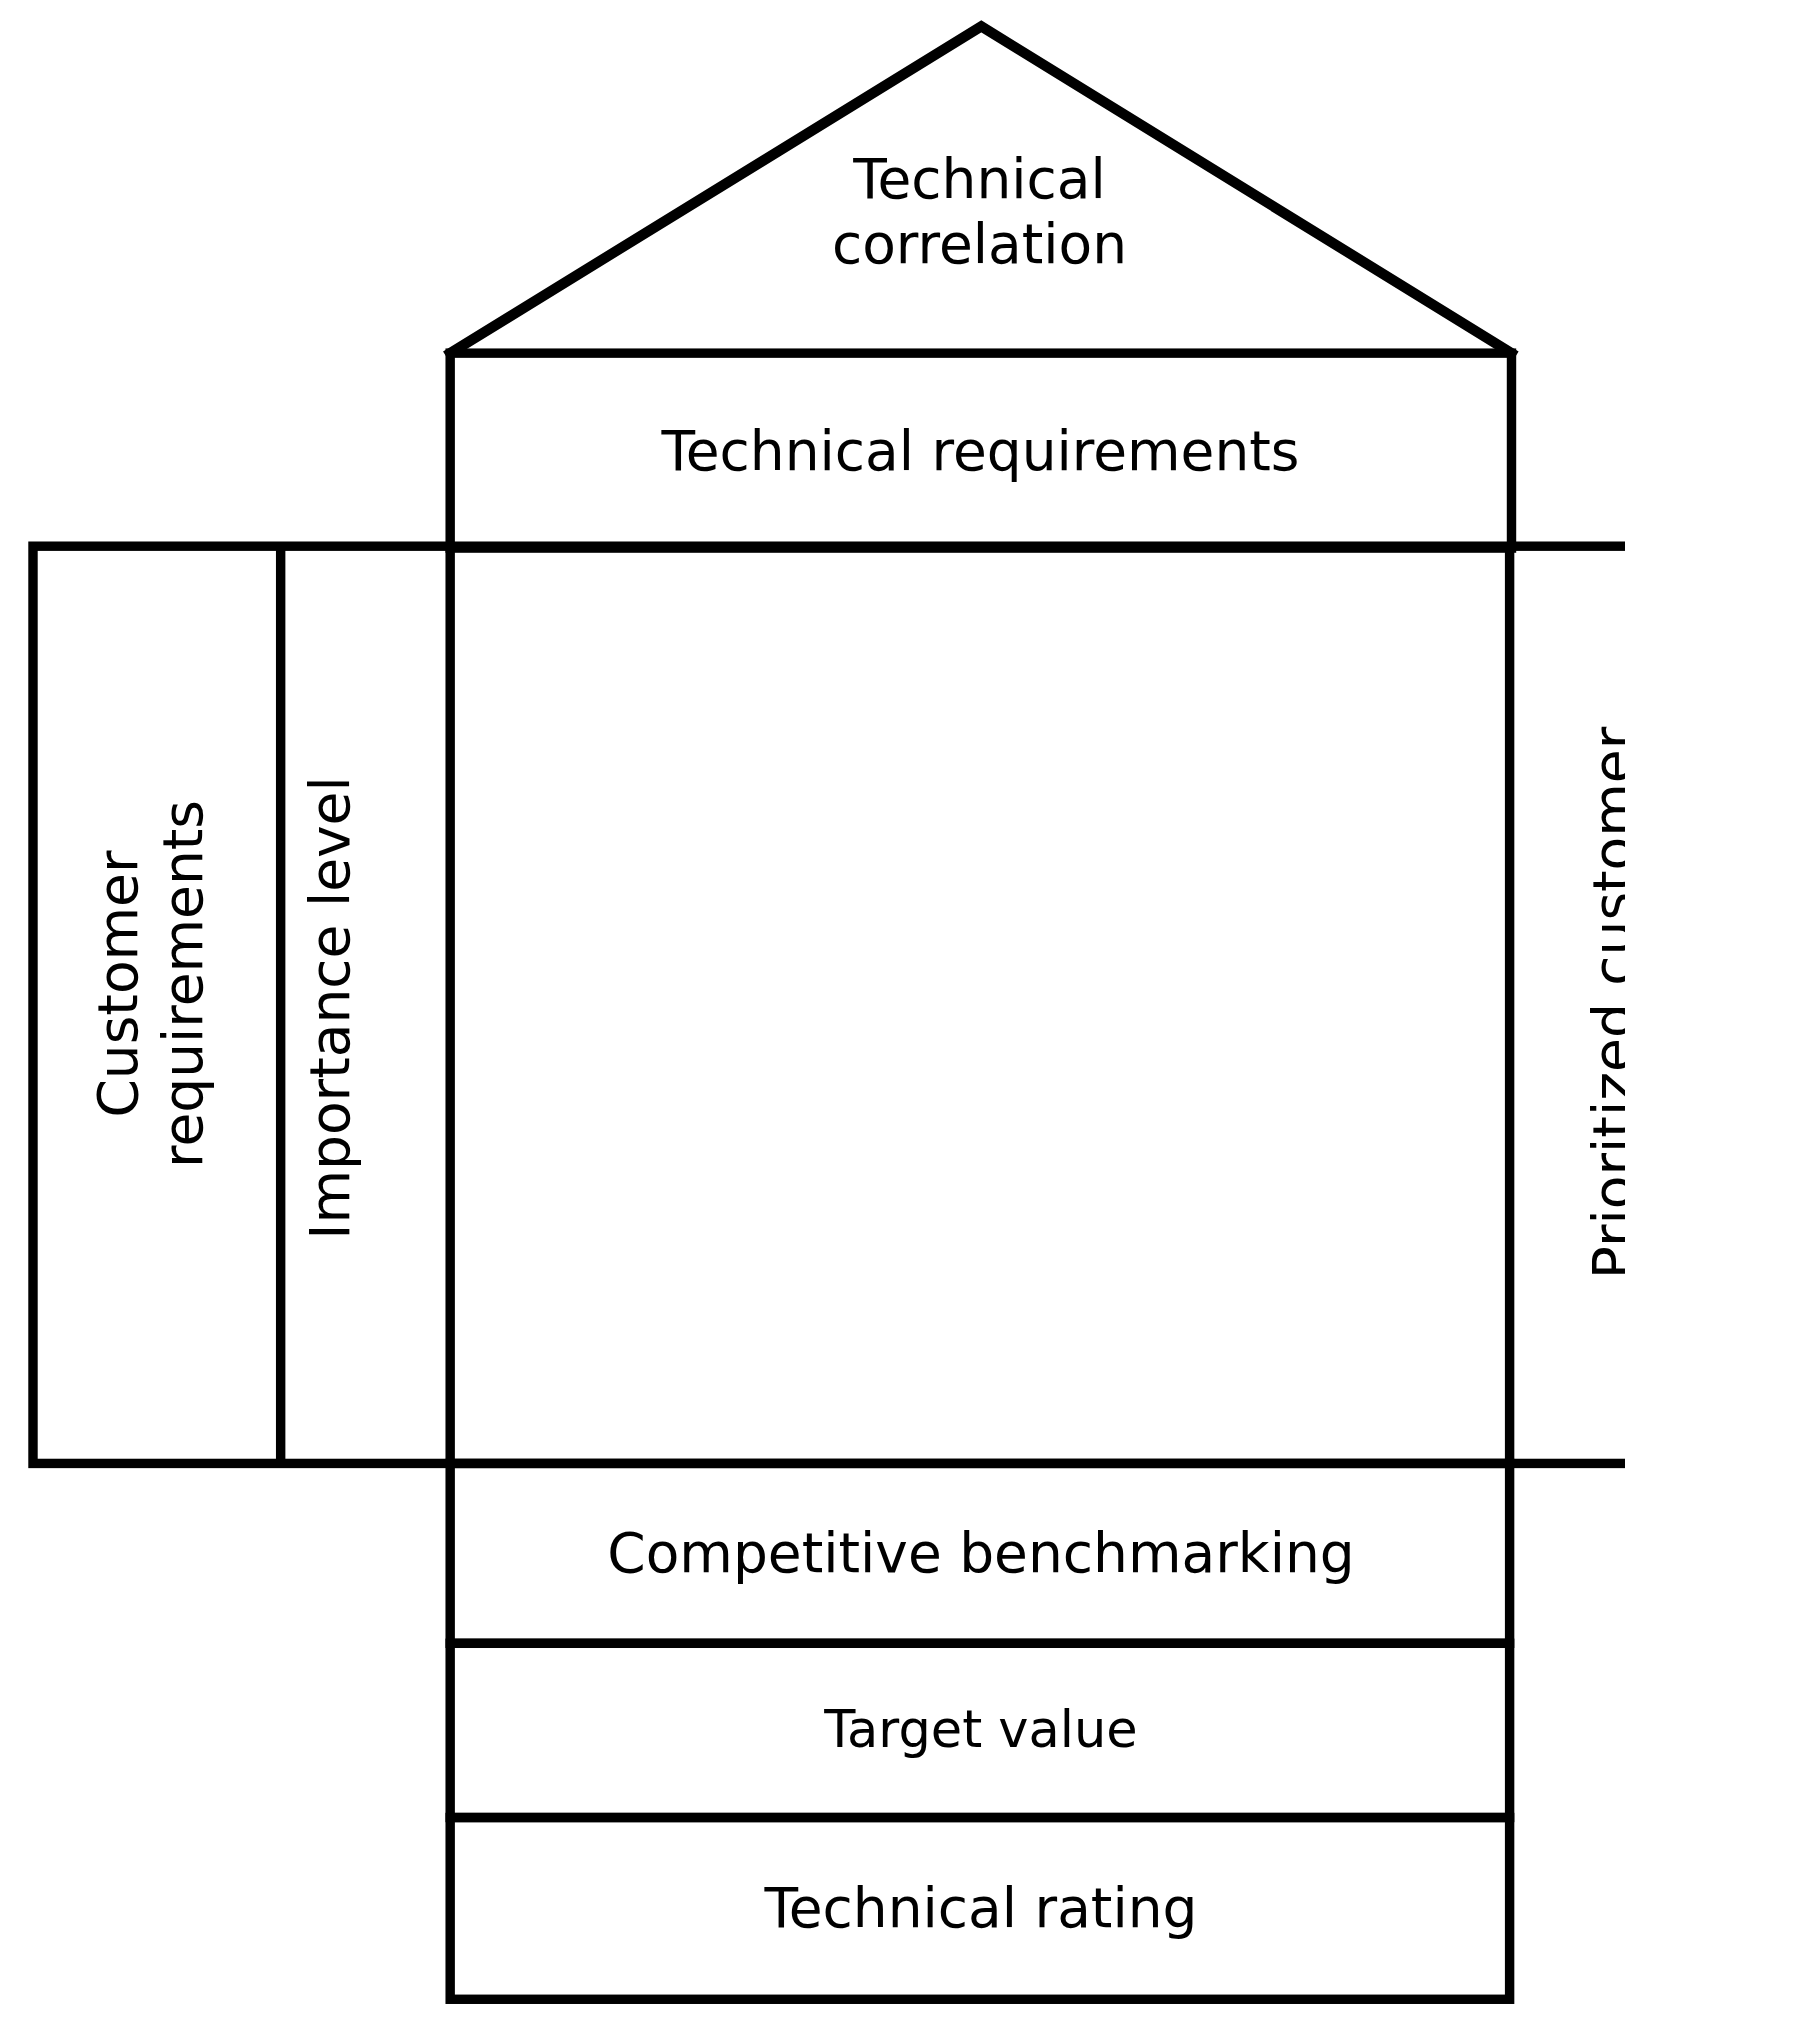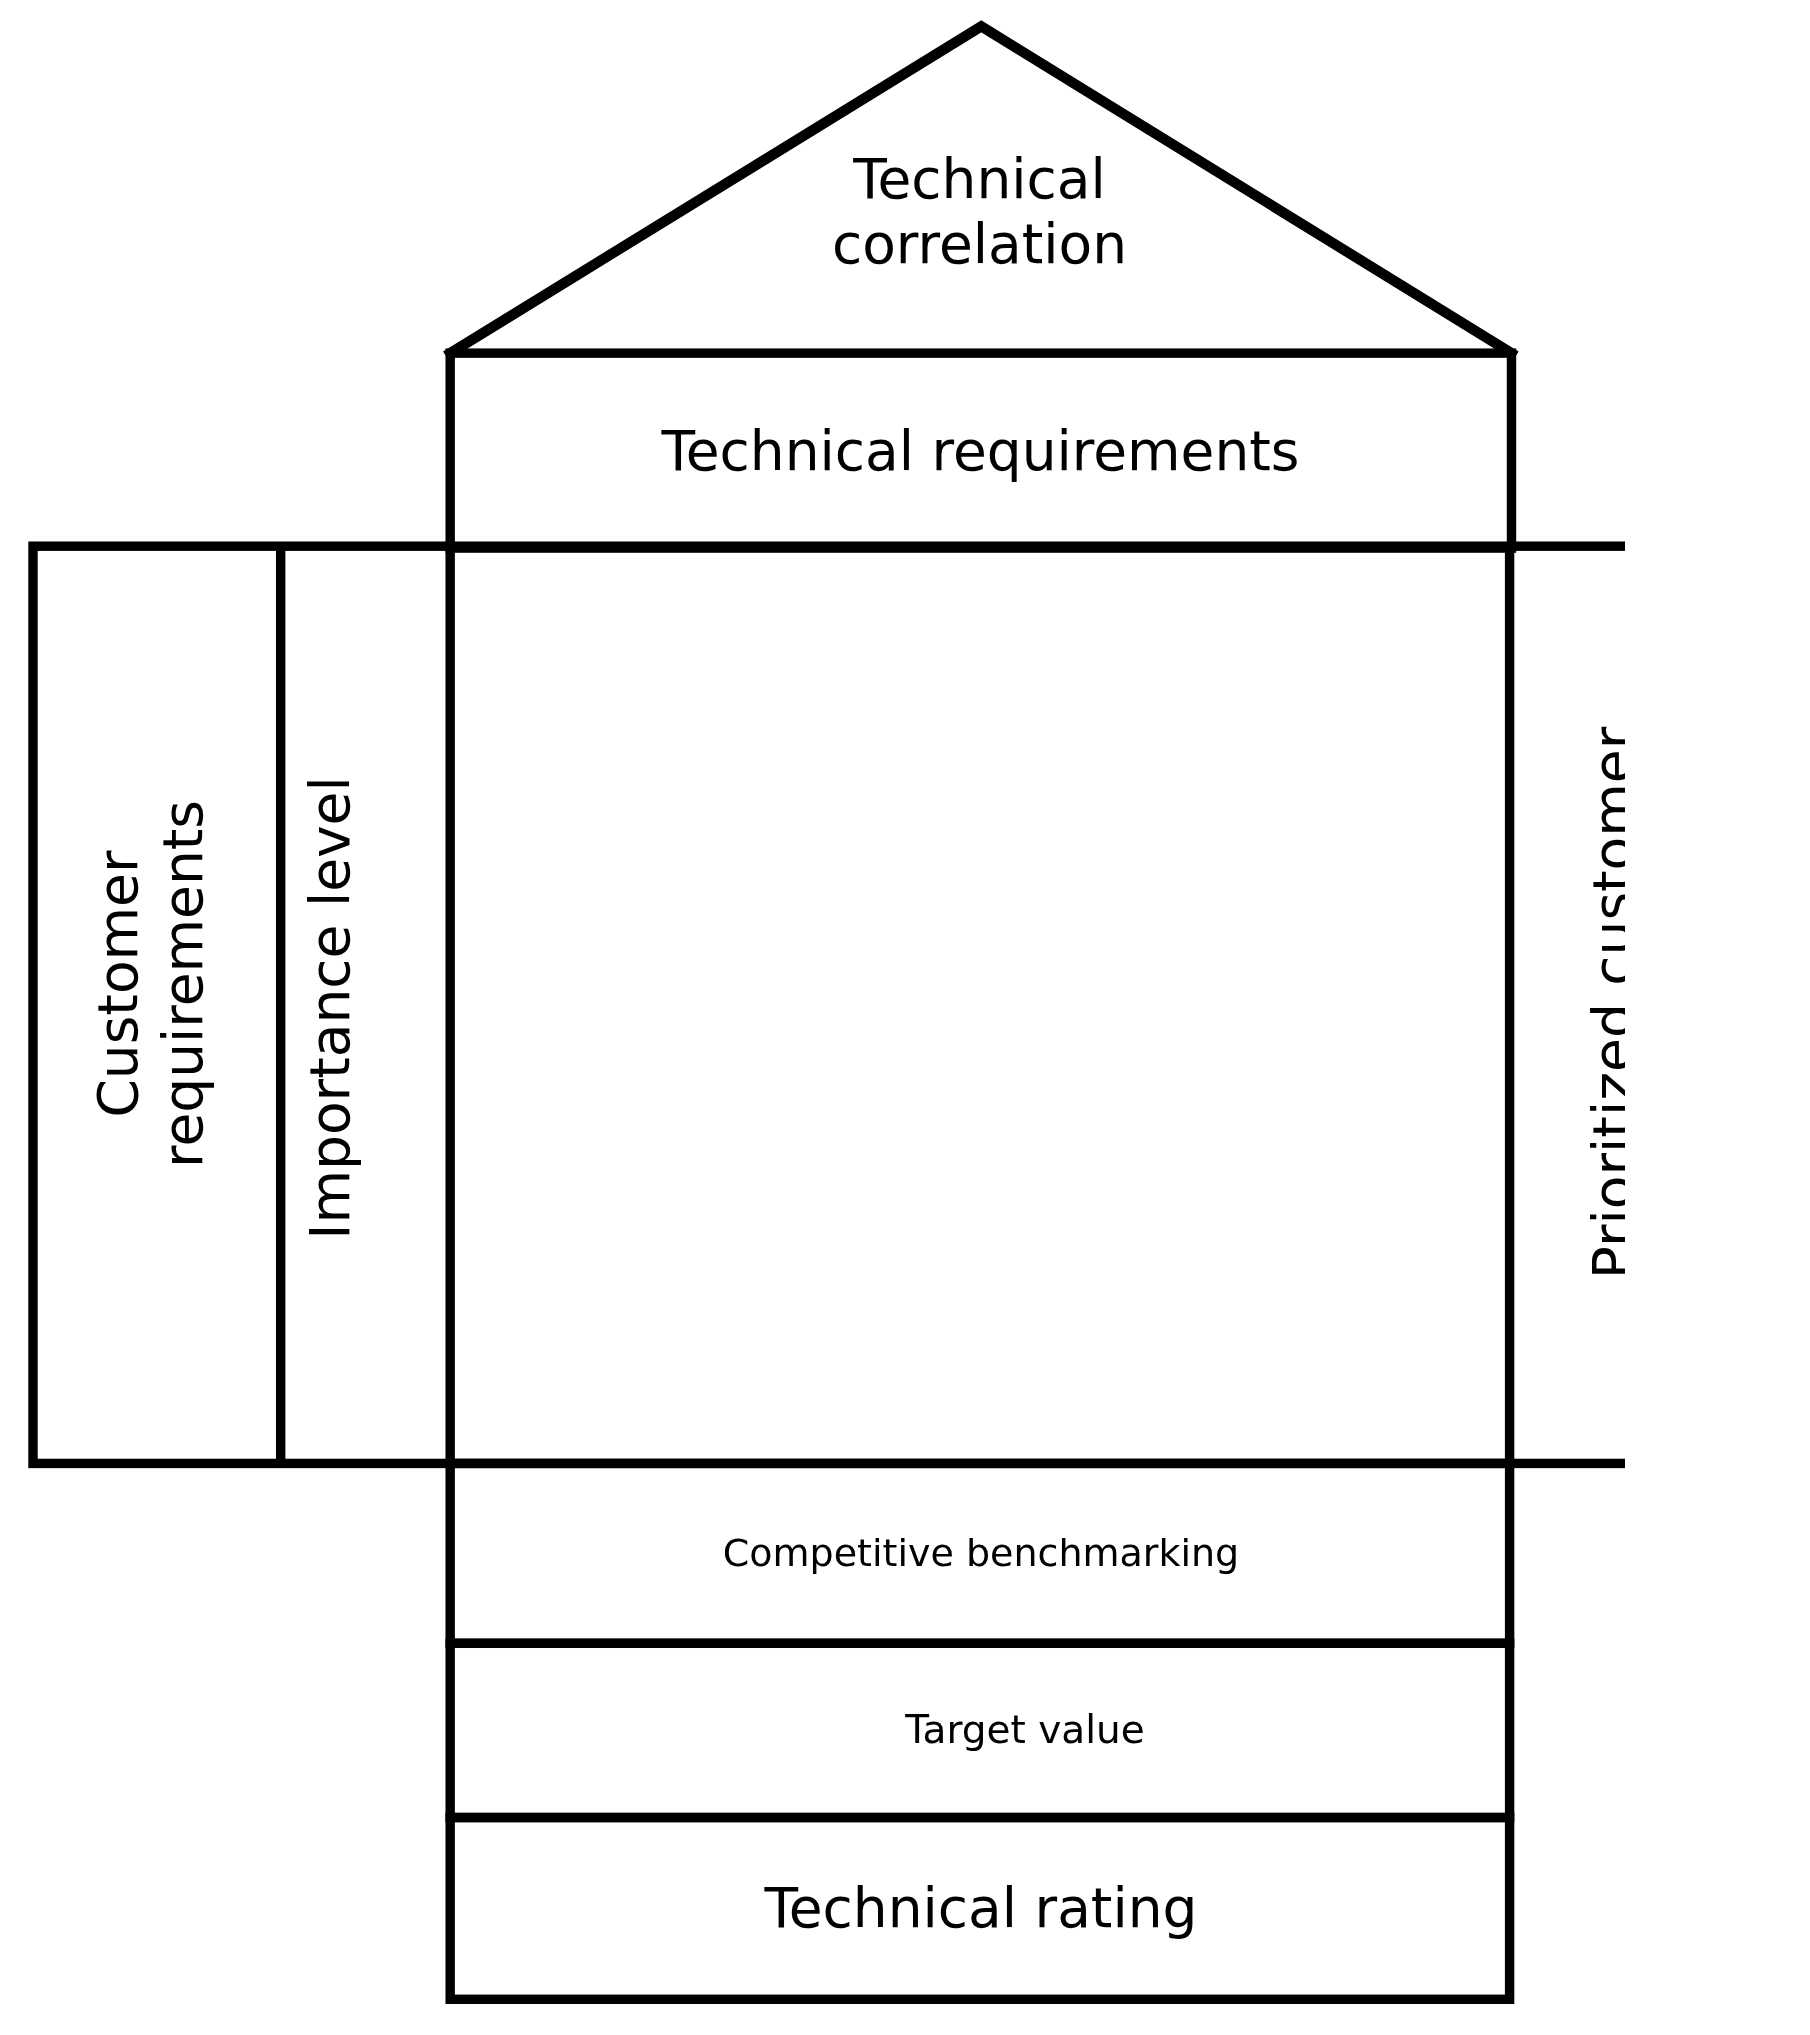--- a/index.html
+++ b/index.html
@@ -98,29 +98,28 @@
     transform: rotate(-90deg);
     transform-origin: center center;
   }
 
   
   #label-competitive-benchmarking {
     left: 454px;
     top: 1467px;
     width: 1054px;
     height: 173px;
-    font-size: 38px;
+    font-size: 55px;
   }
   #label-target-value {
     left: 454px;
     top: 1646px;
     width: 1054px;
     height: 169px;
-    font-size: 39px;
-    margin-left: 44px;
+    font-size: 51px;
   }
   #label-importance-rating {
     left: 454px;
     top: 1820px;
     width: 1054px;
     height: 176px;
     font-size: 55px;
   }
 </style>
 </head>

